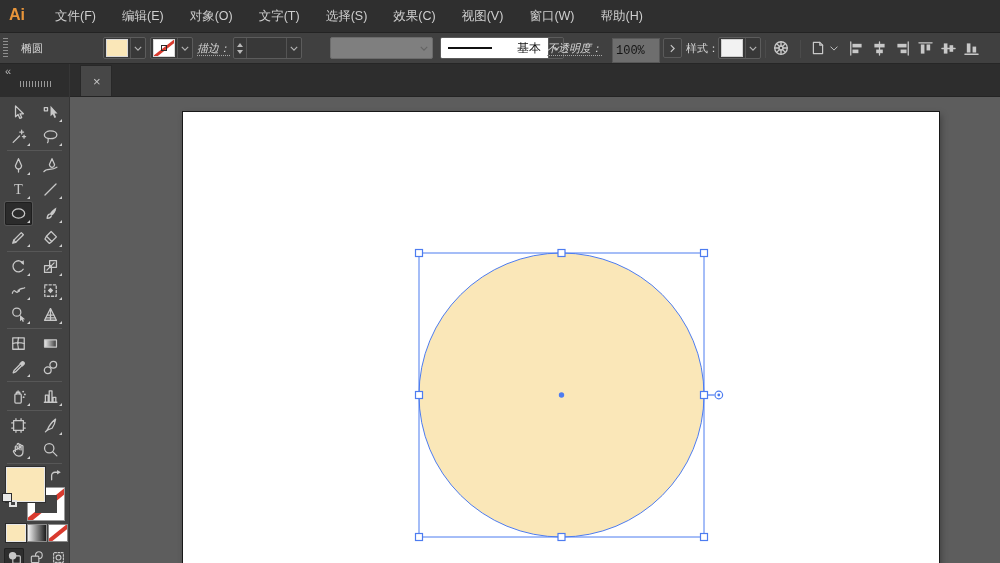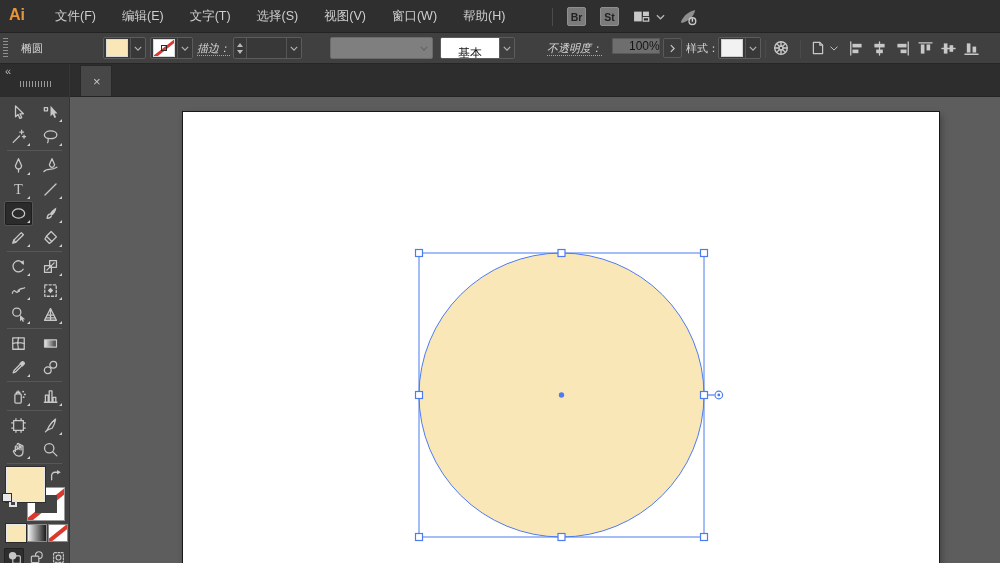--- a/index.html
+++ b/index.html
@@ -38,25 +38,25 @@
   .swatch.fill{background:var(--cream);box-shadow:0 0 0 1px #d9d9d9;}
   .swatch.none{position:relative;background:#fff;box-shadow:0 0 0 1px #d9d9d9;overflow:hidden;}
   .swatch.none .slash{position:absolute;left:-3px;top:6.5px;width:28px;height:3px;background:var(--red);transform:rotate(-38deg);}
   .swatch.none .hollow{position:absolute;left:7px;top:5px;width:6px;height:6px;border:1.5px solid #2a2a2a;background:transparent;}
   .stepper{width:13px;display:flex;flex-direction:column;align-items:center;justify-content:center;gap:3px;border-right:1px solid #545454;}
   .tri-up{width:0;height:0;border-left:3.5px solid transparent;border-right:3.5px solid transparent;border-bottom:4px solid #b9b9b9;}
   .tri-dn{width:0;height:0;border-left:3.5px solid transparent;border-right:3.5px solid transparent;border-top:4px solid #b9b9b9;}
   .field{font-size:12px;color:#d0d0d0;padding:0 4px;display:flex;align-items:center;}
   .brush-dd{position:absolute;top:4px;height:22px;background:#7f7f7f;border:1px solid #6b6b6b;border-radius:2px;display:flex;align-items:center;justify-content:flex-end;padding-right:4px;}
   .basic-combo{position:absolute;top:4px;height:22px;display:flex;border:1px solid #5c5c5c;border-radius:2px;overflow:hidden;}
-  .basic-white{background:#fff;display:flex;align-items:center;gap:7px;padding:0 7px;flex-direction:column;}
+  .basic-white{background:#fff;display:flex;align-items:center;gap:25px;padding:0 7px;}
   .stroke-line{width:44px;height:2.5px;background:#111;}
   .basic-white .txt{font-size:12px;color:#111;}
   .basic-chev{width:15px;background:#3f3f3f;border-left:1px solid #5c5c5c;display:flex;align-items:center;justify-content:center;}
-  .opacity-field{position:absolute;top:5px;height:16px;background:#6e6e6e;border:1px solid #585858;color:#141414;font-size:12px;display:flex;align-items:center;padding-left:16px;}
+  .opacity-field{position:absolute;top:5px;height:25px;background:#6e6e6e;border:1px solid #585858;color:#141414;font-size:12px;display:flex;align-items:center;padding-left:3px;font-family:Liberation Mono, monospace;}
   .more-btn{position:absolute;top:5px;width:19px;height:20px;background:#3c3c3c;border:1px solid #5a5a5a;border-radius:2px;display:flex;align-items:center;justify-content:center;}
   .ticon svg path,.ticon svg rect,.ticon svg circle,.ticon svg ellipse{stroke:var(--icon);fill:none;stroke-width:1.2;stroke-linecap:round;stroke-linejoin:round;}
   .ticon svg .f{fill:var(--icon);stroke:none;}
   .ticon svg text{fill:var(--icon);stroke:none;}
   .align-row{position:absolute;left:848px;top:7px;display:flex;gap:6px;}
   .align-btn{width:17px;height:17px;}
 
   
   .leftcol{position:absolute;left:0;top:64px;width:70px;bottom:0;background:#434343;border-right:1px solid #363636;}
   .panel-header{height:33px;background:#2d2d2d;position:relative;}
@@ -111,52 +111,28 @@
 </head>
 <body>
 
 <div class="app">
 
   <div class="menubar">
     <span class="logo">Ai</span>
     <nav class="menus" id="menu-items">
         <span class="menu-item">文件(F)</span>
         <span class="menu-item">编辑(E)</span>
+        <span class="menu-item">对象(O)</span>
         <span class="menu-item">文字(T)</span>
         <span class="menu-item">选择(S)</span>
+        <span class="menu-item">效果(C)</span>
         <span class="menu-item">视图(V)</span>
         <span class="menu-item">窗口(W)</span>
         <span class="menu-item">帮助(H)</span>
       </nav>
-    <div class="mb-right">
-      <span class="vsep"></span>
-      <span class="sq-btn">Br</span>
-      <span class="sq-btn">St</span>
-      <span class="ws-group">
-        <span class="icon16 ticon">
-            <svg viewBox="0 0 16 16" width="17" height="17">
-              <rect class="f" x="1" y="3.4" width="7.2" height="9.2"></rect>
-              <rect class="f" x="9.4" y="3.4" width="5.6" height="4.2"></rect>
-              <rect x="9.6" y="9" width="5.2" height="3.4"></rect>
-            </svg>
-          </span>
-        <span class="chev">
-            <svg viewBox="0 0 10 6" width="9" height="6">
-              <path d="M1 1 L5 5 L9 1" stroke="#b5b5b5" fill="none" stroke-width="1.4"></path>
-            </svg>
-          </span>
-      </span>
-      <span class="icon16 ticon">
-          <svg viewBox="0 0 16 16" width="18" height="18">
-            <path class="f" style="fill:#8f8f8f" d="M1.6 12.4 C4.4 6.4 8.6 3.2 14.4 1.8 C13.2 7.4 9.6 11 2.6 13.4 Z"></path>
-            <circle cx="11.9" cy="11.7" r="3" style="fill:#3a3a3a"></circle>
-            <path d="M11.9 9.8 V11.7" style="stroke:#d5d5d5"></path>
-          </svg>
-        </span>
-    </div>
   </div>
 
   <div class="controlbar">
     <span class="cb-grip"></span>
     <span class="cb-label" style="left:21px">椭圆</span>
 
     <div class="combo" style="left:103px">
       <span class="swatch fill"></span>
       <span class="cell chev-cell">
           <svg viewBox="0 0 10 6" width="8" height="5">

